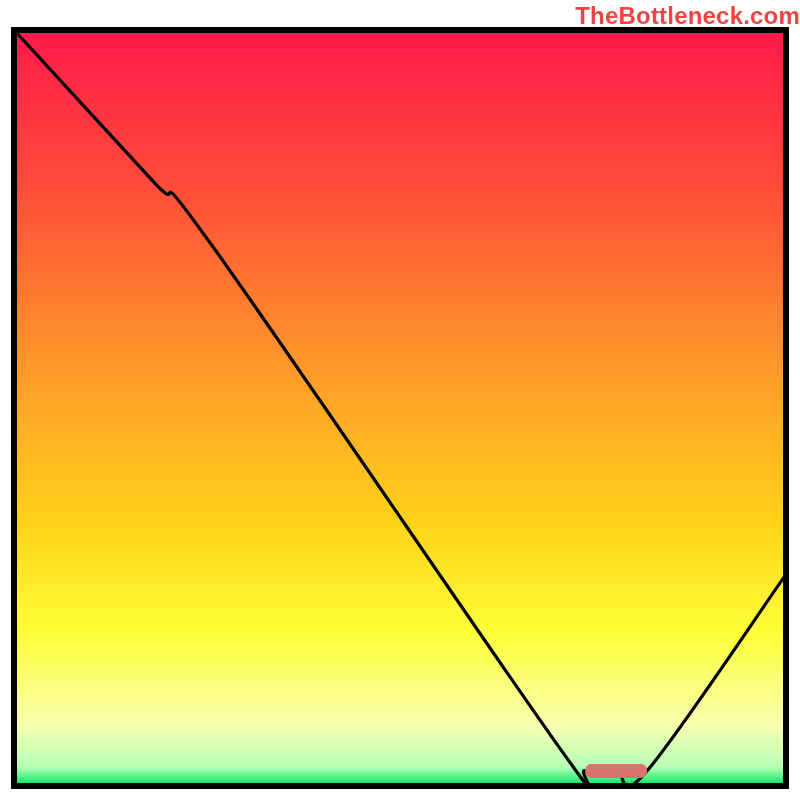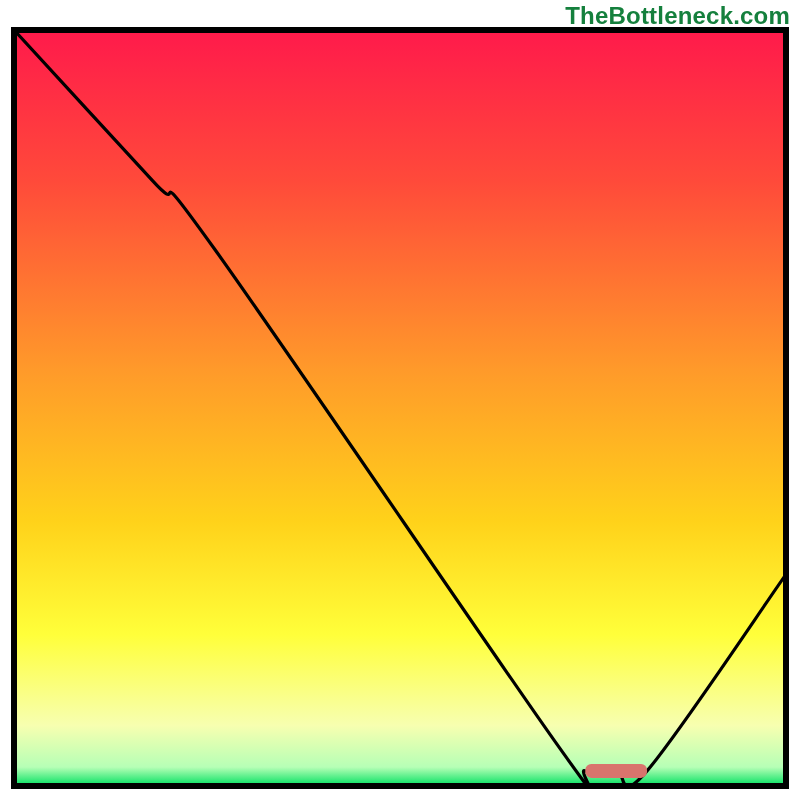--- a/index.html
+++ b/index.html
@@ -13,24 +13,24 @@
   }
   .frame {
     position: relative;
     width: 800px;
     height: 800px;
     box-sizing: border-box;
   }
   .watermark {
     position: absolute;
     top: 2px;
-    right: 10px;
+    right: 0;
     font-size: 24px;
     font-weight: 600;
-    color: #15803d;
+    color: #ef4444;
     letter-spacing: 0.2px;
     user-select: none;
   }
   svg {
     display: block;
   }
 </style>
 </head>
 <body>
 

